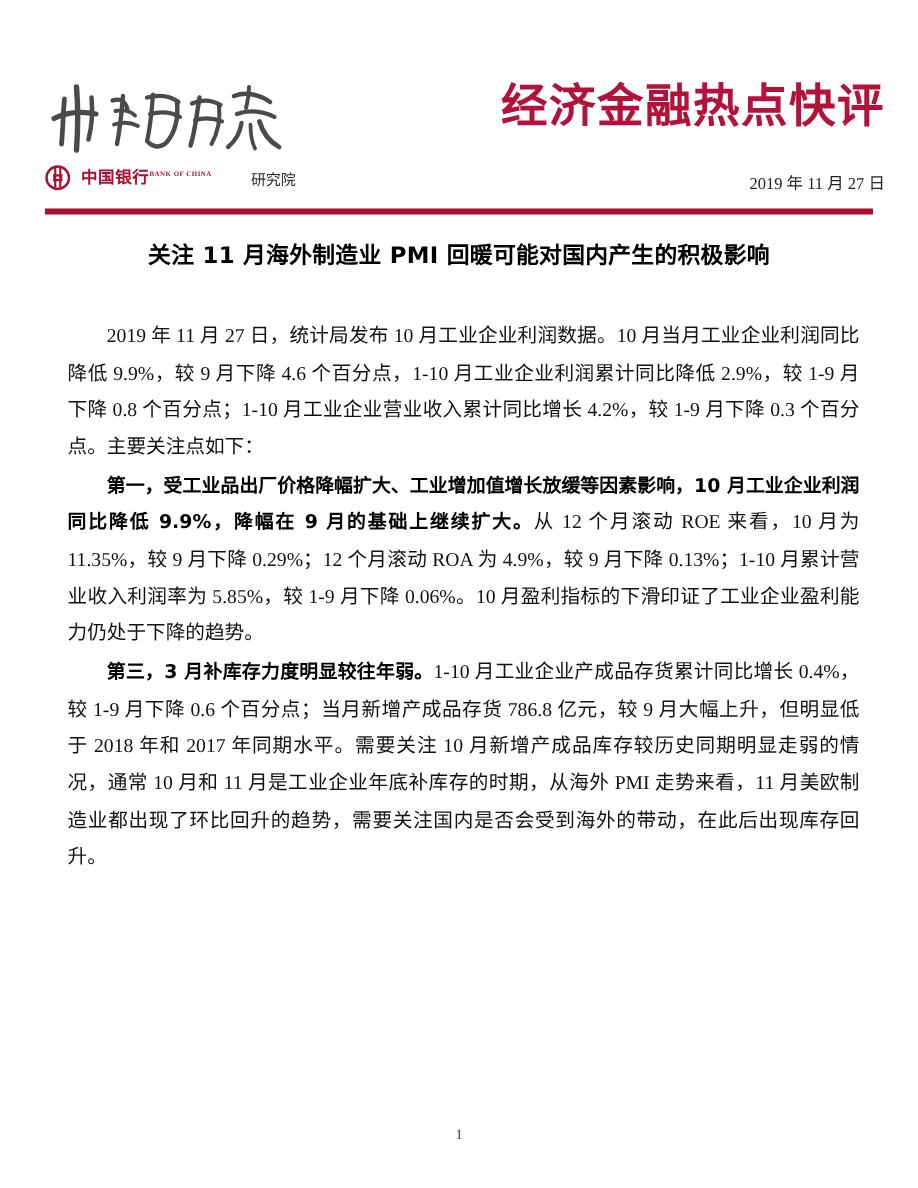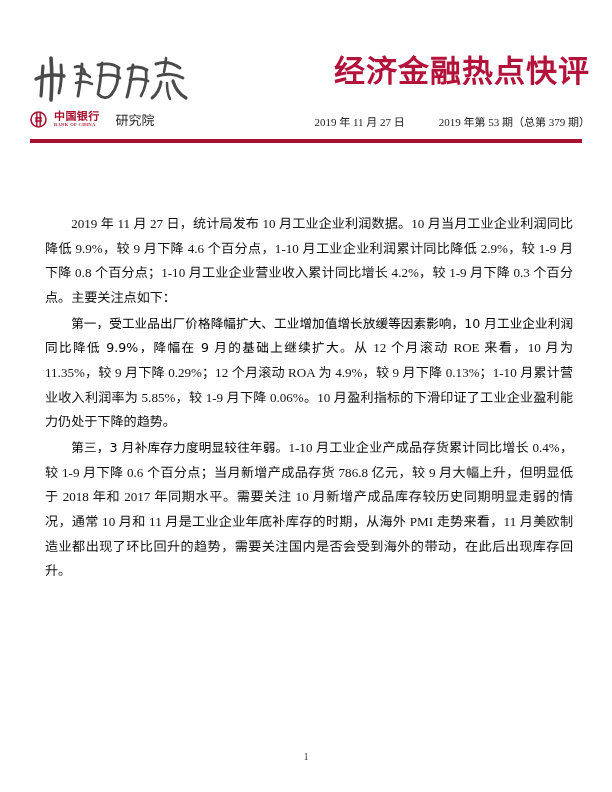--- a/index.html
+++ b/index.html
@@ -63,43 +63,43 @@
     gap: 7px;
   }
   .boc-emblem {
     width: 17px;
     height: 17px;
     flex: 0 0 auto;
   }
   .boc-emblem svg { display: block; }
   .boc-wordmark {
     display: flex;
-    flex-direction: column;
+    flex-direction: row;
     line-height: 1;
   }
   .boc-cn {
     font-family: "DejaVu Sans", "Liberation Sans", sans-serif;
     font-size: 11px;
     font-weight: bold;
     color: #a8102f;
     letter-spacing: 0.4px;
   }
   .boc-en {
     font-family: "Liberation Serif", serif;
     font-size: 4.6px;
     font-weight: bold;
     color: #a8102f;
     letter-spacing: 0.35px;
     margin-top: 1px;
   }
   .inst-label {
     font-family: "DejaVu Sans", "Liberation Sans", sans-serif;
-    font-size: 13px;
+    font-size: 10px;
     color: #2a2a2a;
-    margin-left: 9px;
+    margin-left: 19px;
   }
 
   .mast-meta {
     position: absolute;
     top: 113px;
     right: 22px;
     display: flex;
     gap: 34px;
     font-family: "Liberation Serif", "DejaVu Serif", serif;
     font-size: 11px;
@@ -144,21 +144,21 @@
     font-family: "Liberation Serif", "DejaVu Serif", serif;
     font-size: 13.1px;
     line-height: 1.88;
     text-align: justify;
     text-justify: inter-ideograph;
     text-indent: 2em;
     color: #111;
   }
   p.para b {
     font-family: "DejaVu Sans", "Liberation Sans", sans-serif;
-    font-weight: normal;
+    font-weight: bold;
     font-size: 12.6px;
     color: #000;
   }
 
   .page-number {
     position: absolute;
     left: 0;
     top: 752px;
     width: 612px;
     text-align: center;
@@ -223,26 +223,26 @@
       </span>
       <span class="boc-wordmark">
         <span class="boc-cn">中国银行</span>
         <span class="boc-en">BANK OF CHINA</span>
       </span>
       <span class="inst-label">研究院</span>
     </div>
 
     <div class="mast-meta">
       <span>2019 年 11 月 27 日</span>
-      <span>2019 年第 53 期（总第 379 期）</span>
     </div>
 
     <div class="rule"></div>
   </div>
 
+  <div class="doc-title">关注 11 月海外制造业 PMI 回暖可能对国内产生的积极影响</div>
 
   <div class="content">
 
     <p class="para">
       <b></b><span>2019 年 11 月 27 日，统计局发布 10 月工业企业利润数据。10 月当月工业企业利润同比降低 9.9%，较 9 月下降 4.6 个百分点，1-10 月工业企业利润累计同比降低 2.9%，较 1-9 月下降 0.8 个百分点；1-10 月工业企业营业收入累计同比增长 4.2%，较 1-9 月下降 0.3 个百分点。主要关注点如下：</span>
     </p>
 
     <p class="para">
       <b>第一，受工业品出厂价格降幅扩大、工业增加值增长放缓等因素影响，10 月工业企业利润同比降低 9.9%，降幅在 9 月的基础上继续扩大。</b><span>从 12 个月滚动 ROE 来看，10 月为 11.35%，较 9 月下降 0.29%；12 个月滚动 ROA 为 4.9%，较 9 月下降 0.13%；1-10 月累计营业收入利润率为 5.85%，较 1-9 月下降 0.06%。10 月盈利指标的下滑印证了工业企业盈利能力仍处于下降的趋势。</span>
     </p>

